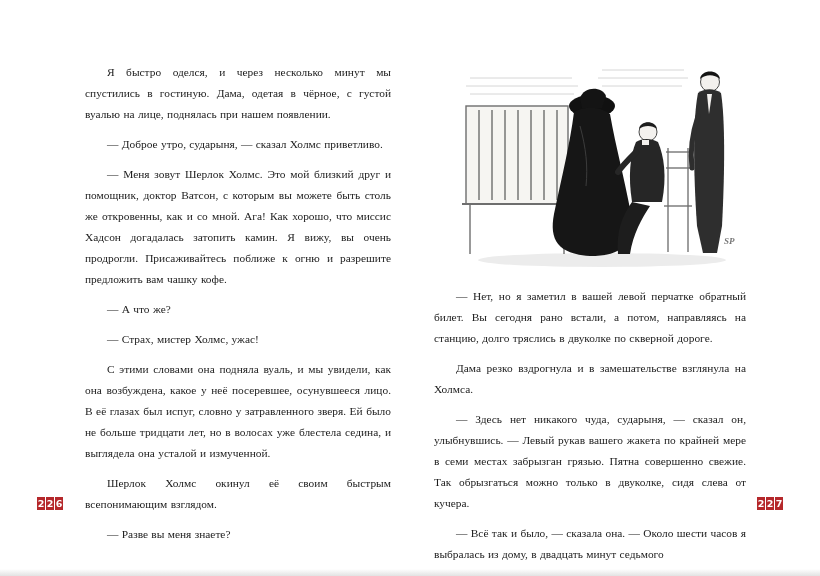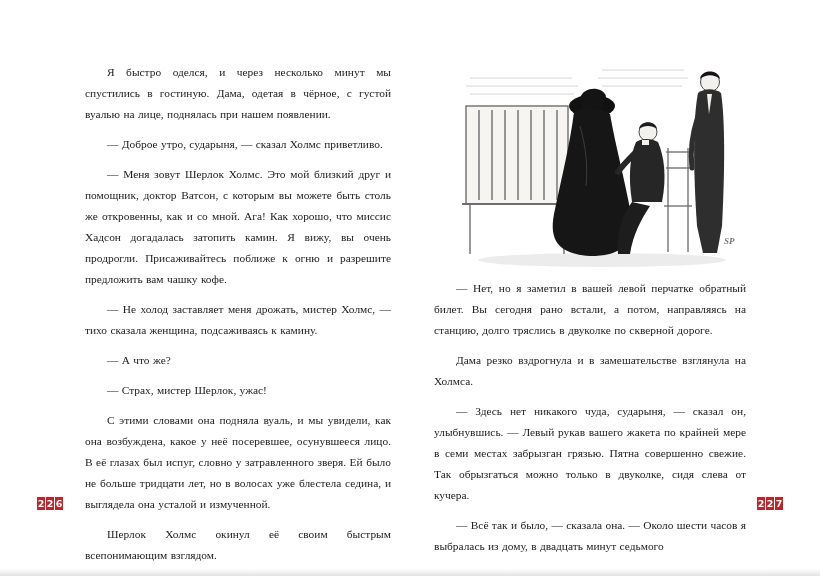--- a/index.html
+++ b/index.html
@@ -20,21 +20,21 @@
     text-align: justify;
     color: #1c1c1c;
     font-size: 11.4px;
     line-height: 21px;
     word-spacing: 0.5px;
   }
   .text-col p { margin: 0; text-indent: 22px; }
   .text-col p + p { margin-top: 9px; }
 
   .col-left  { left: 85px;  top: 62px;  width: 306px; }
-  .col-right { left: 434px; top: 278px; width: 312px; }
+  .col-right { left: 434px; top: 286px; width: 312px; }
 
   .illustration {
     position: absolute;
     left: 452px; top: 56px;
     width: 292px; height: 220px;
     margin: 0;
     font-weight: bold;
   }
   .illustration svg { width: 100%; height: 100%; display: block; }
 
@@ -66,25 +66,25 @@
 </head>
 <body>
 
 <div class="spread">
 
   <div>
     <div class="text-col col-left">
       <p>Я быстро оделся, и через несколько минут мы спустились в гостиную. Дама, одетая в чёрное, с густой вуалью на лице, поднялась при нашем появлении.</p>
       <p>— Доброе утро, сударыня, — сказал Холмс приветливо.</p>
       <p>— Меня зовут Шерлок Холмс. Это мой близкий друг и помощник, доктор Ватсон, с которым вы можете быть столь же откровенны, как и со мной. Ага! Как хорошо, что миссис Хадсон догадалась затопить камин. Я вижу, вы очень продрогли. Присаживайтесь поближе к огню и разрешите предложить вам чашку кофе.</p>
-      <p>— Не холод заставляет меня дрожать, мистер Холмс, — тихо сказала женщина, подсаживаясь к камину.</p>
       <p>— А что же?</p>
-      <p>— Страх, мистер Шерлок, ужас!</p>
+      <p>— Страх, мистер Холмс, ужас!</p>
       <p>С этими словами она подняла вуаль, и мы увидели, как она возбуждена, какое у неё посеревшее, осунувшееся лицо. В её глазах был испуг, словно у затравленного зверя. Ей было не больше тридцати лет, но в волосах уже блестела седина, и выглядела она усталой и измученной.</p>
       <p>Шерлок Холмс окинул её своим быстрым всепонимающим взглядом.</p>
+      <p>— Разве вы меня знаете?</p>
     </div>
     <div class="pagenum pagenum-left">
         <span class="digit">2</span>
         <span class="digit">2</span>
         <span class="digit">6</span>
       </div>
   </div>
 
   <div>
 

